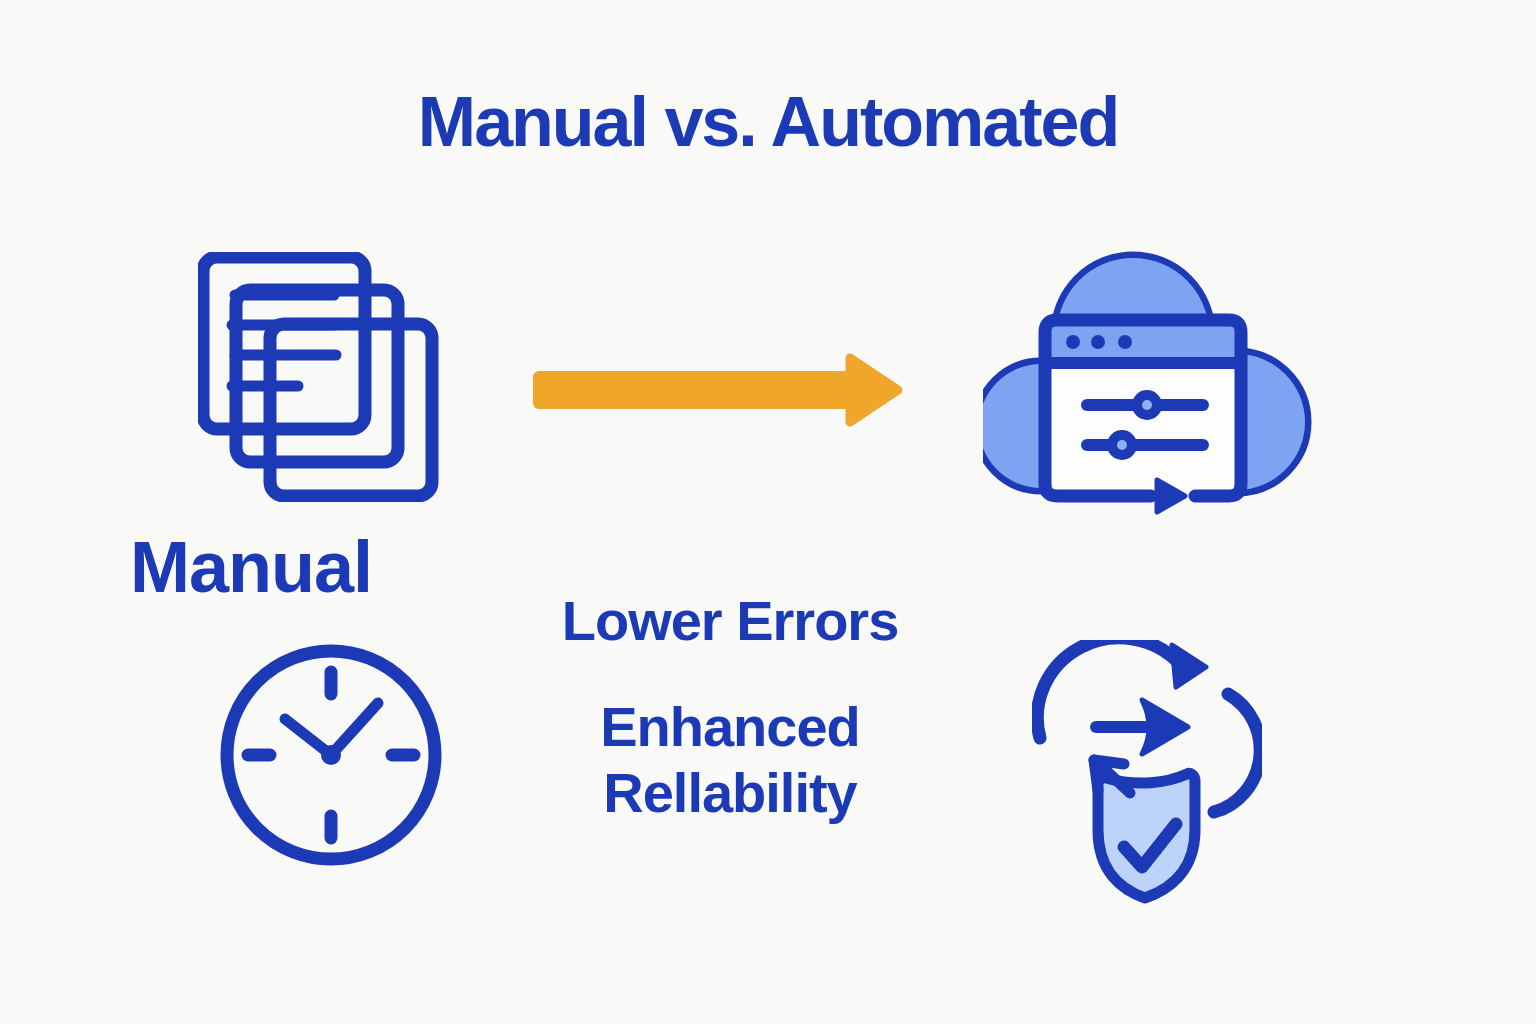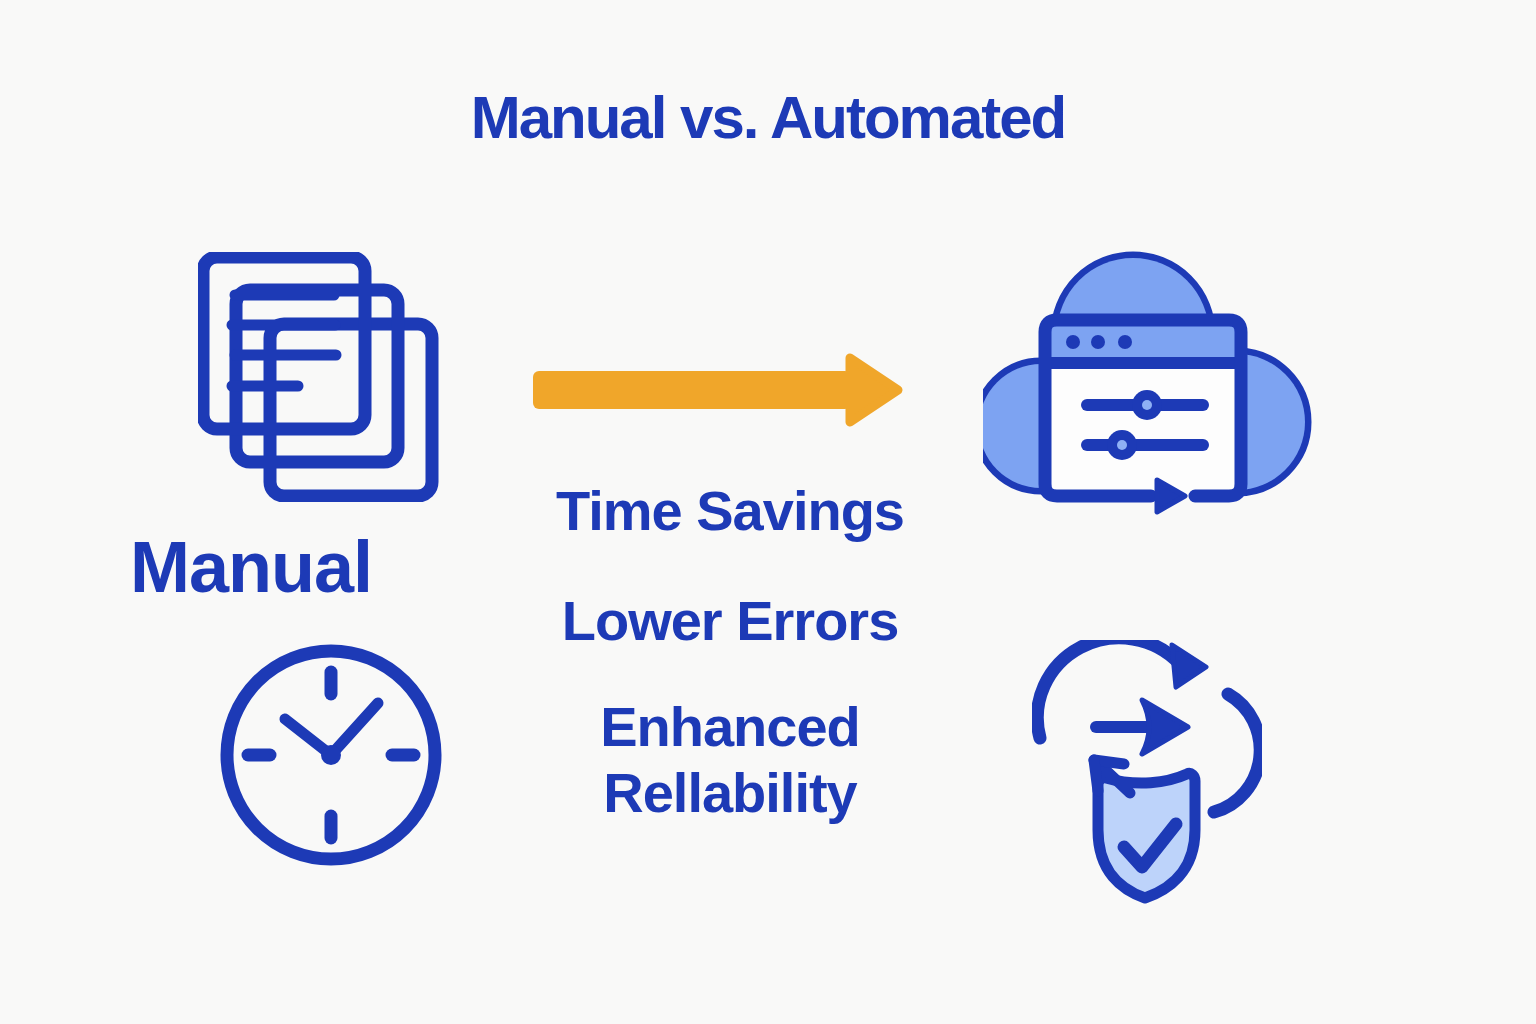--- a/index.html
+++ b/index.html
@@ -12,21 +12,21 @@
     --white:#fdfdfd;
   }
   *{margin:0;padding:0;box-sizing:border-box;}
   body{background:#e8e8e8;font-family:"Liberation Sans","DejaVu Sans",sans-serif;}
   .canvas{
     position:relative;width:1536px;height:1024px;background:var(--bg);
     overflow:hidden;
   }
   .title{
     position:absolute;top:86px;left:0;width:100%;text-align:center;
-    font-size:60px;font-weight:700;color:var(--blue);letter-spacing:-2px;line-height:1.05;
+    font-size:70px;font-weight:700;color:var(--blue);letter-spacing:-2px;line-height:1.05;
   }
   .side-label{
     position:absolute;text-align:left;font-size:72px;font-weight:700;
     color:var(--blue);letter-spacing:-1px;
   }
   .label-manual{left:130px;top:526px;width:400px;}
   .label-automated{left:952px;top:526px;width:400px;}
   .benefit{
     position:absolute;text-align:center;font-size:56px;font-weight:700;
     color:var(--blue);letter-spacing:-1px;line-height:1.18;
@@ -72,21 +72,20 @@
       <line x1="119" y1="119" x2="73" y2="83"></line>
     </g>
     <circle cx="119" cy="119" r="10" class="fillblue"></circle>
   </svg>
 
   <svg class="abs" style="left:530px;top:348px;" width="378" height="84" viewBox="0 0 378 84">
     <rect x="3" y="23" width="318" height="38" rx="6" fill="var(--yellow)"></rect>
     <path d="M 320,10 L 368,42 L 320,74 Z" fill="var(--yellow)" stroke="var(--yellow)" stroke-width="9" stroke-linejoin="round"></path>
   </svg>
 
-  <div class="benefit benefit-1">Time Savings</div>
   <div class="benefit benefit-3">Enhanced Rellability</div>
   <div class="benefit benefit-2">Lower Errors</div>
 
   <svg class="abs" style="left:983px;top:228px;" width="330" height="300" viewBox="0 0 330 300">
 
     <g stroke="var(--blue)" stroke-width="13" fill="var(--light-blue)">
       <circle cx="58" cy="198" r="62"></circle>
       <circle cx="150" cy="106" r="76"></circle>
       <circle cx="254" cy="194" r="68"></circle>
       <circle cx="152" cy="180" r="56"></circle>

